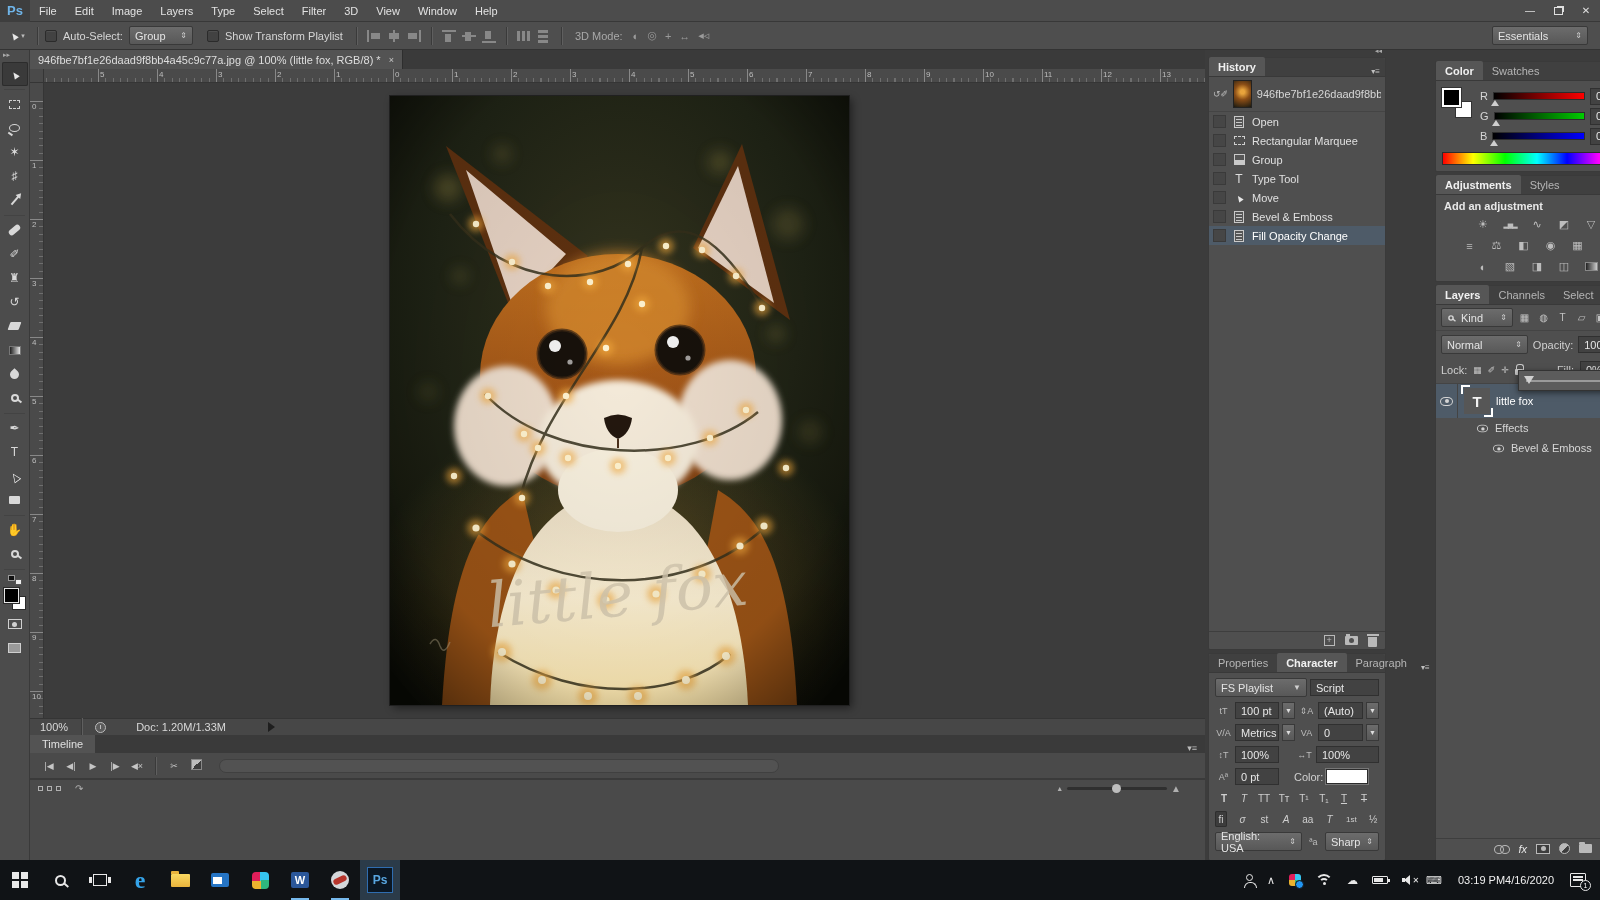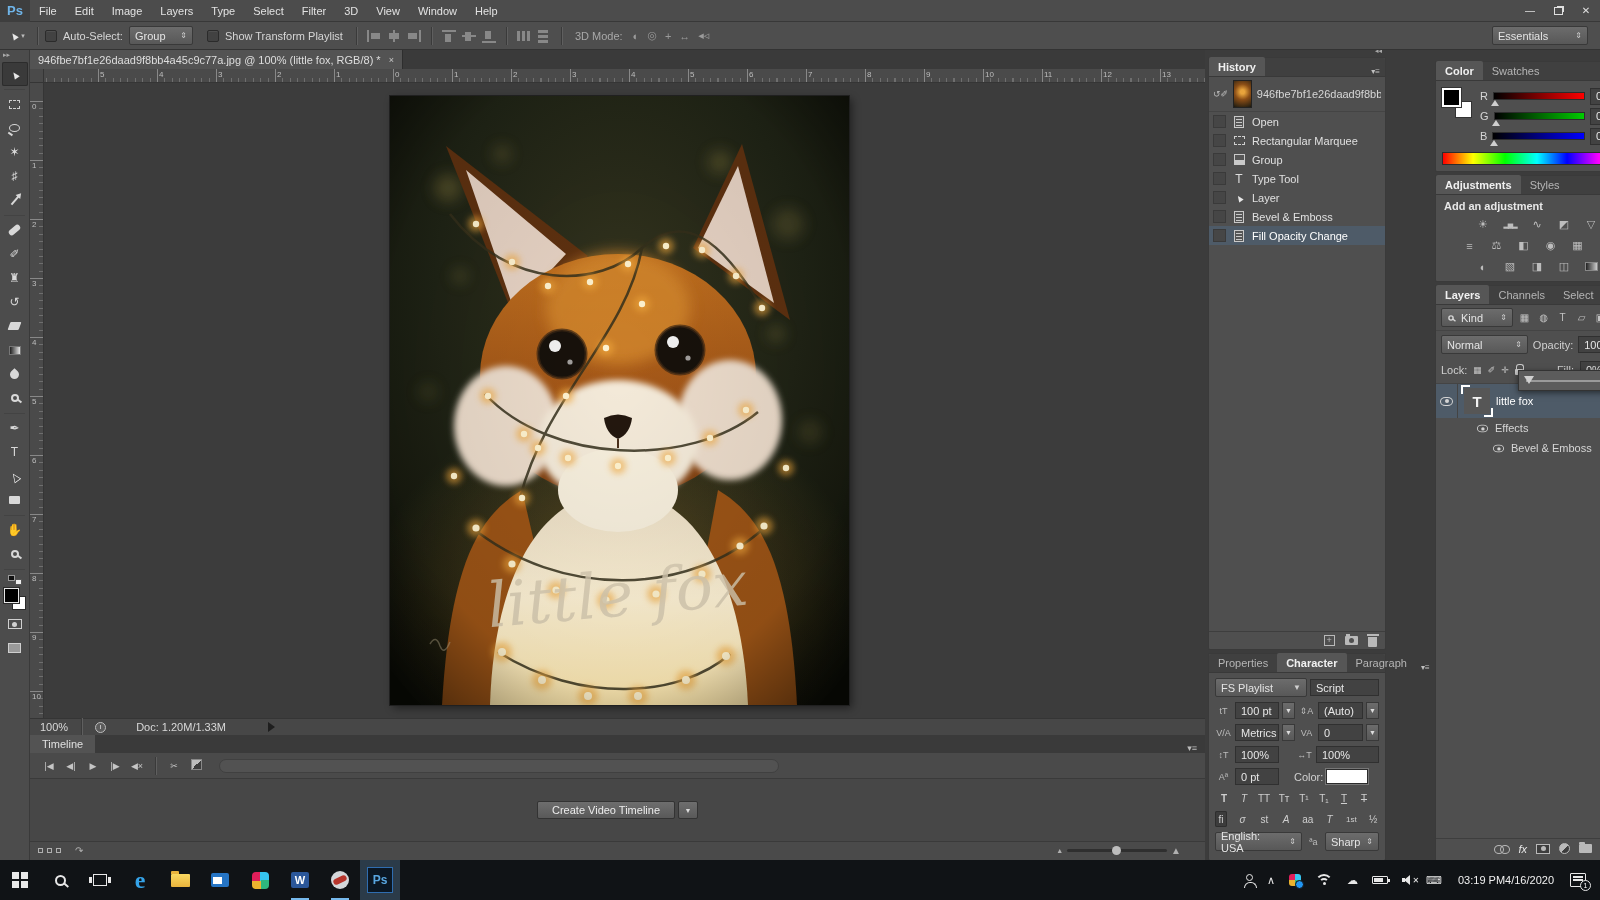--- a/index.html
+++ b/index.html
@@ -692,24 +692,20 @@
     <span class="tl-btn">|◀</span>
     <span class="tl-btn">◀|</span>
     <span class="tl-btn">▶</span>
     <span class="tl-btn">|▶</span>
     <span class="tl-btn">◀×</span>
     <div class="vdiv"></div>
     <span class="tl-btn">✂</span>
     <span class="tl-btn"><i style="display:inline-block;width:11px;height:11px;background:linear-gradient(135deg,#bdbdbd 50%,#3d3d3d 50%);border:1px solid #888"></i></span>
     <div class="tl-track"></div>
   </div>
-  <div class="tl-body">
-    <div class="cvt-btn">Create Video Timeline</div>
-    <div class="cvt-dd">▼</div>
-  </div>
   <div class="tl-foot">
     <span class="sqr"></span>
     <span class="sqr"></span>
     <span class="sqr"></span>
     <span style="margin-left:10px;font-size:10px">↷</span>
     <span style="margin-left:auto;font-size:7px">▲</span>
     <div class="tl-slider">
         <i></i>
       </div>
     <span style="font-size:10px;margin-right:16px">▲</span>
@@ -753,21 +749,21 @@
     <div class="hist-row">
       <span class="hb-src"></span>
       <span class="hist-ico" style="font-size:12px;color:#ddd">T</span>
       <span>Type Tool</span>
     </div>
     <div class="hist-row">
       <span class="hb-src"></span>
       <span class="hist-ico">
           <span class="cursor-glyph" style="font-size:9px">▲</span>
         </span>
-      <span>Layer</span>
+      <span>Move</span>
     </div>
     <div class="hist-row">
       <span class="hb-src"></span>
       <span class="hist-ico">
           <span class="docico"></span>
         </span>
       <span>Bevel &amp; Emboss</span>
     </div>
     <div class="hist-row sel">
       <span class="hb-src"></span>

